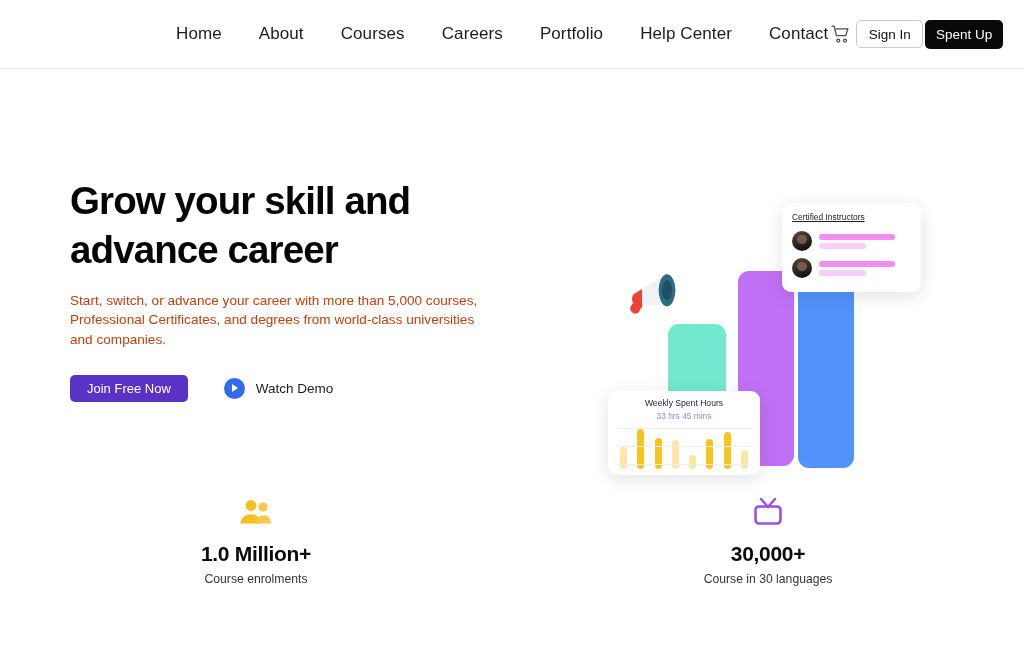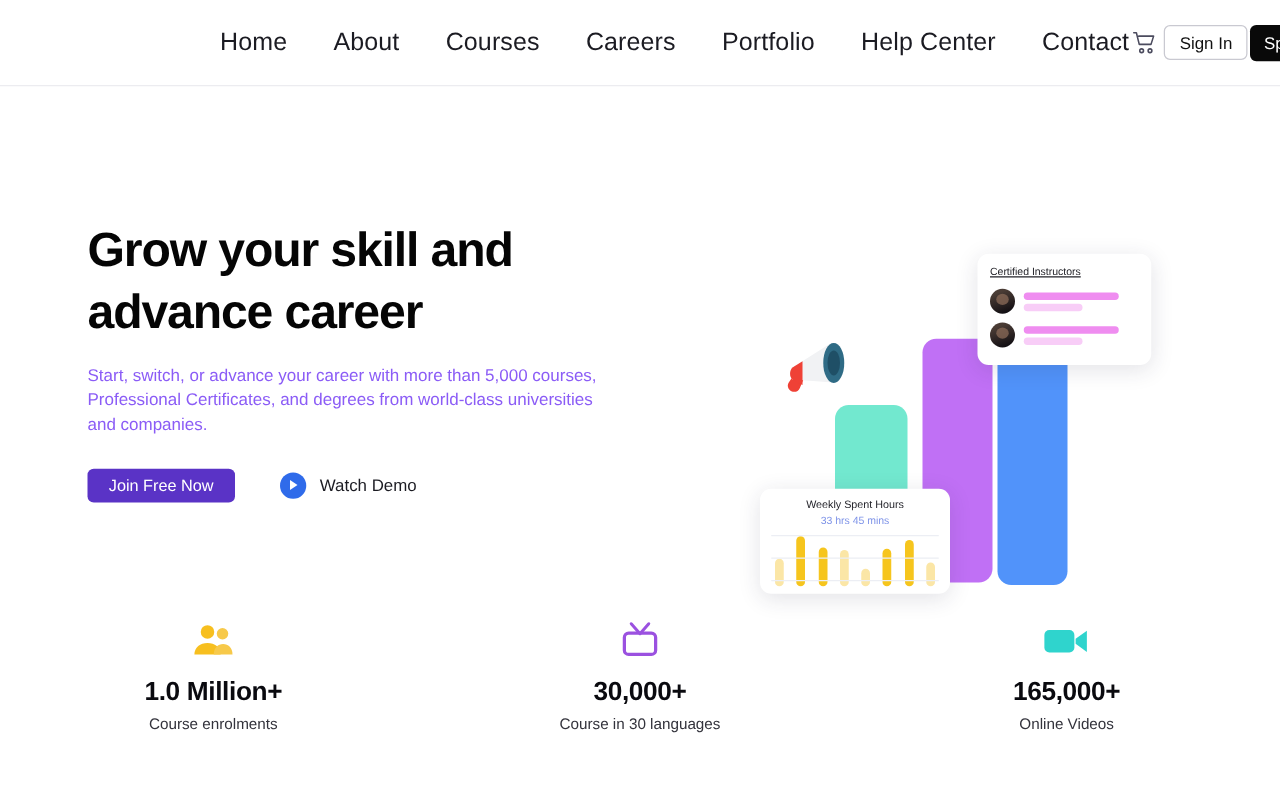--- a/index.html
+++ b/index.html
@@ -21,21 +21,21 @@
     background: #ffffff;
     position: relative;
   }
   .nav {
     display: flex;
     align-items: center;
     gap: 37px;
     margin-left: 176px;
   }
   .nav-link {
-    font-size: 20px;
+    font-size: 17px;
     color: #1b1b22;
     letter-spacing: .1px;
     white-space: nowrap;
     cursor: pointer;
     text-decoration: none;
   }
   .header-right {
     display: flex;
     align-items: center;
     gap: 2px;
@@ -88,21 +88,21 @@
     font-weight: 800;
     line-height: 1.26;
     letter-spacing: -0.9px;
     color: #050505;
     white-space: pre-line;
   }
   .hero-sub {
     margin-top: 17px;
     font-size: 13.6px;
     line-height: 1.42;
-    color: #8b5cf6;
+    color: #c2410c;
     width: 408px;
     white-space: pre-line;
   }
   .hero-ctas {
     margin-top: 26px;
     display: flex;
     align-items: center;
     gap: 20px;
   }
   .btn-join {
@@ -393,24 +393,14 @@
     <div class="stat-icon">
       <svg width="36" height="33" viewBox="0 0 36 33" fill="none">
         <path d="M11 2 L18 10 L25 2" stroke="#9b51e0" stroke-width="2.4" stroke-linecap="round" stroke-linejoin="round"></path>
         <rect x="5.5" y="9.5" width="25" height="17" rx="3.4" stroke="#9b51e0" stroke-width="2.6"></rect>
       </svg>
     </div>
     <div class="stat-value">30,000+</div>
     <div class="stat-label">Course in 30 languages</div>
   </div>
 
-  <div class="stat">
-    <div class="stat-icon">
-      <svg width="38" height="26" viewBox="0 0 38 26" fill="none">
-        <rect x="1.5" y="4" width="24" height="18" rx="4" fill="#2fd4cd"></rect>
-        <path d="M26.5 11 L35.5 4.5 v17 L26.5 15 Z" fill="#2fd4cd"></path>
-      </svg>
-    </div>
-    <div class="stat-value">165,000+</div>
-    <div class="stat-label">Online Videos</div>
-  </div>
 
 </section>
 
 </body></html>

